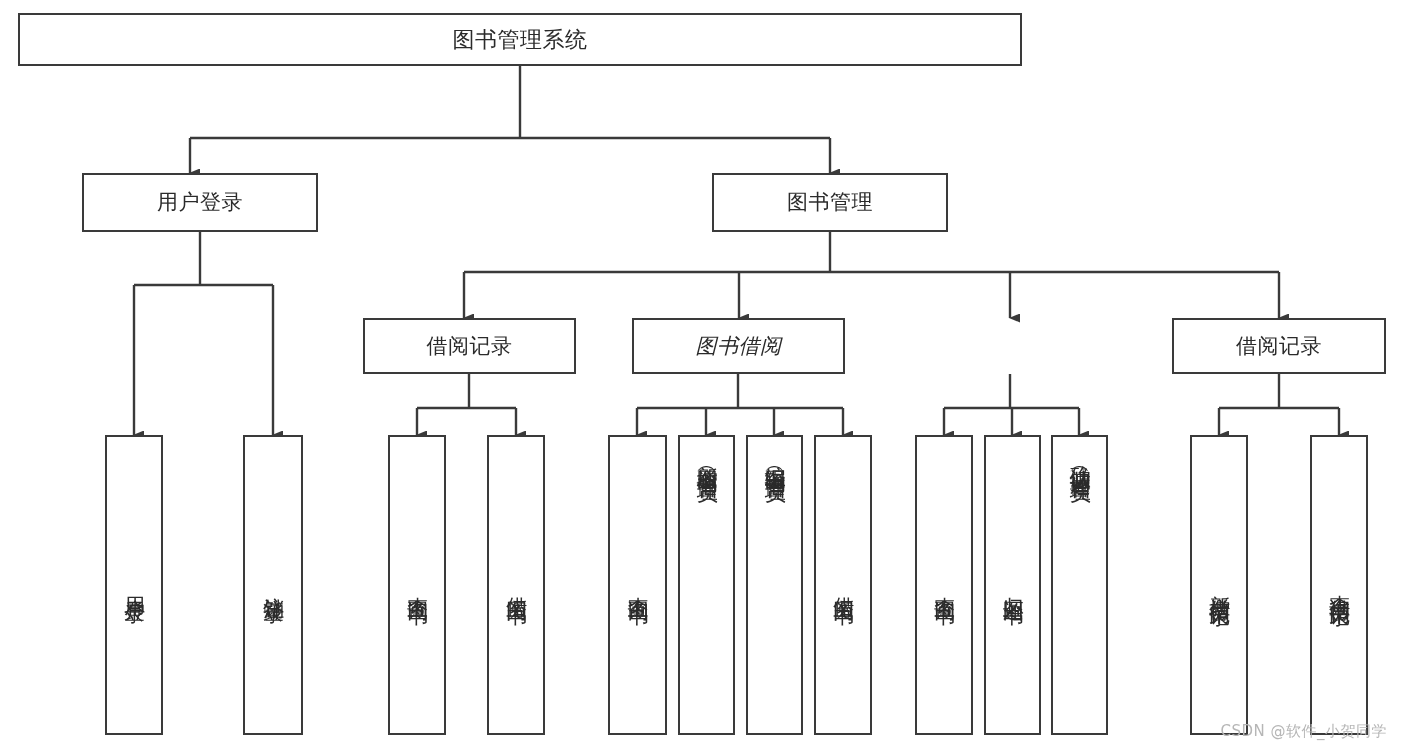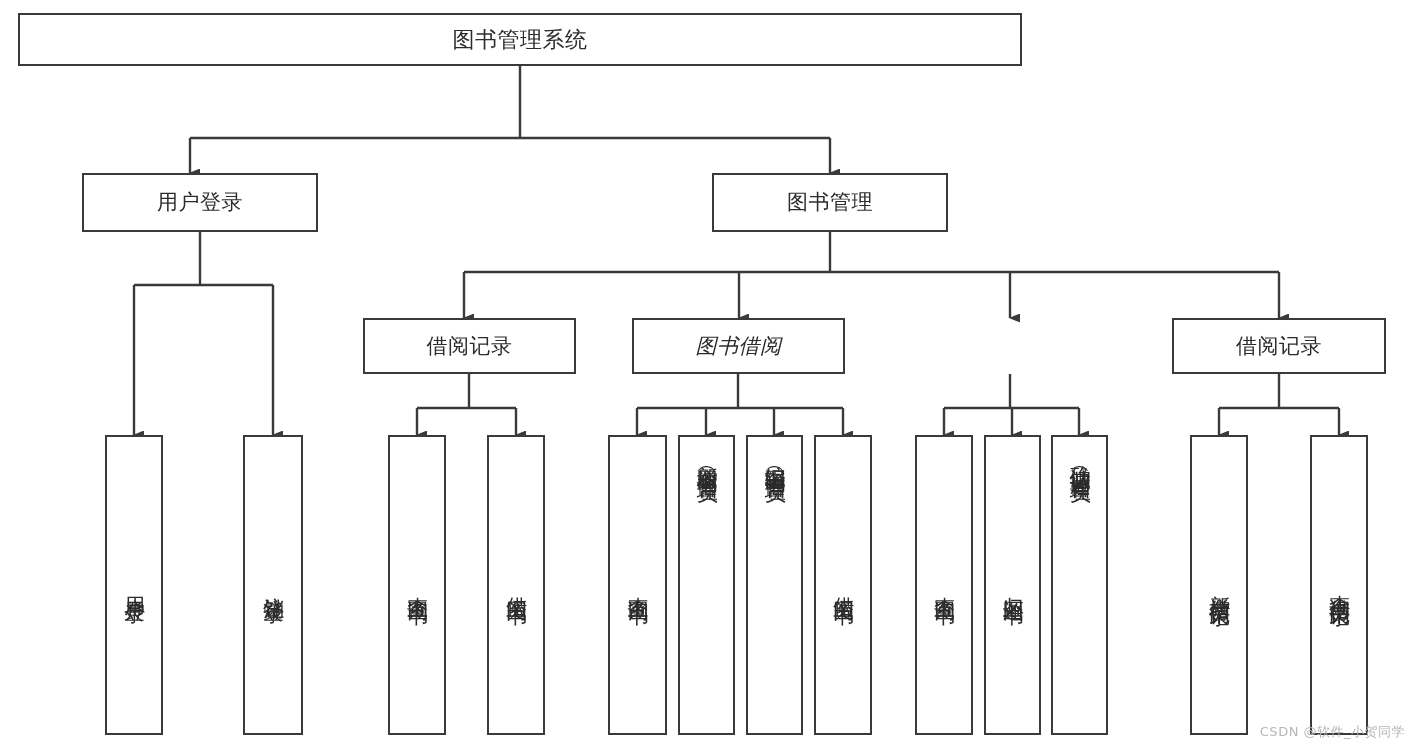--- a/index.html
+++ b/index.html
@@ -55,23 +55,23 @@
     letter-spacing:2.5px;
     white-space:nowrap;
     -webkit-writing-mode:vertical-rl;
   }
   .node.vertical.mid{
     align-items:center;
     padding-top:0;
   }
   #watermark{
     position:absolute;
-    right:0;
+    right:18px;
     bottom:6px;
-    font-size:13px;
+    font-size:15px;
     color:#b6b6b6;
     letter-spacing:0.5px;
     z-index:5;
     white-space:nowrap;
   }
 </style>
 </head>
 <body>
 
 <div id="canvas">

